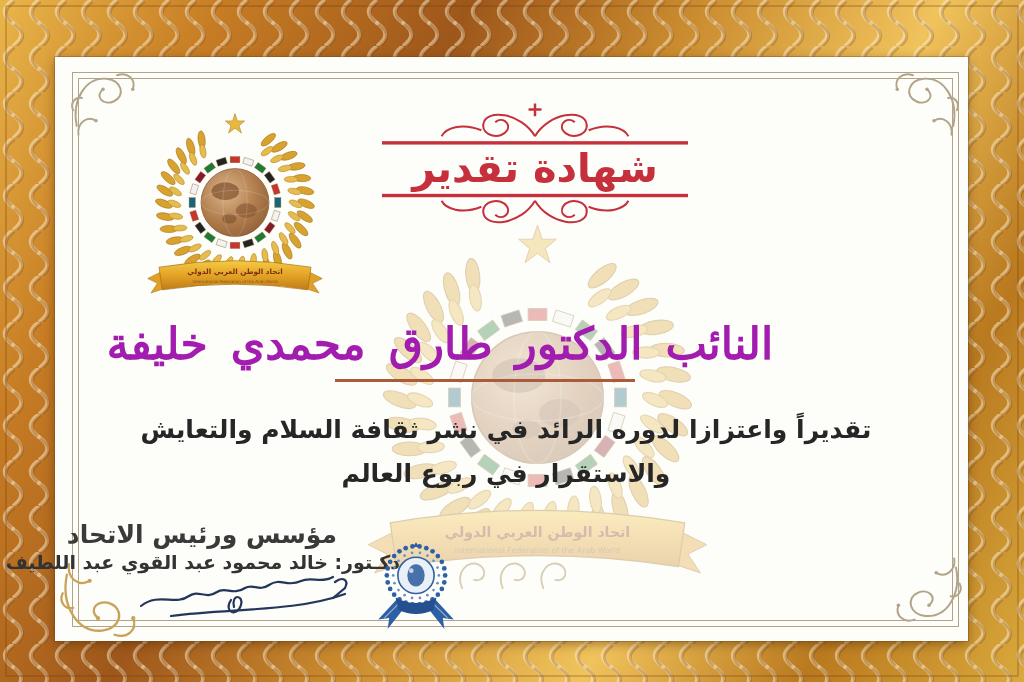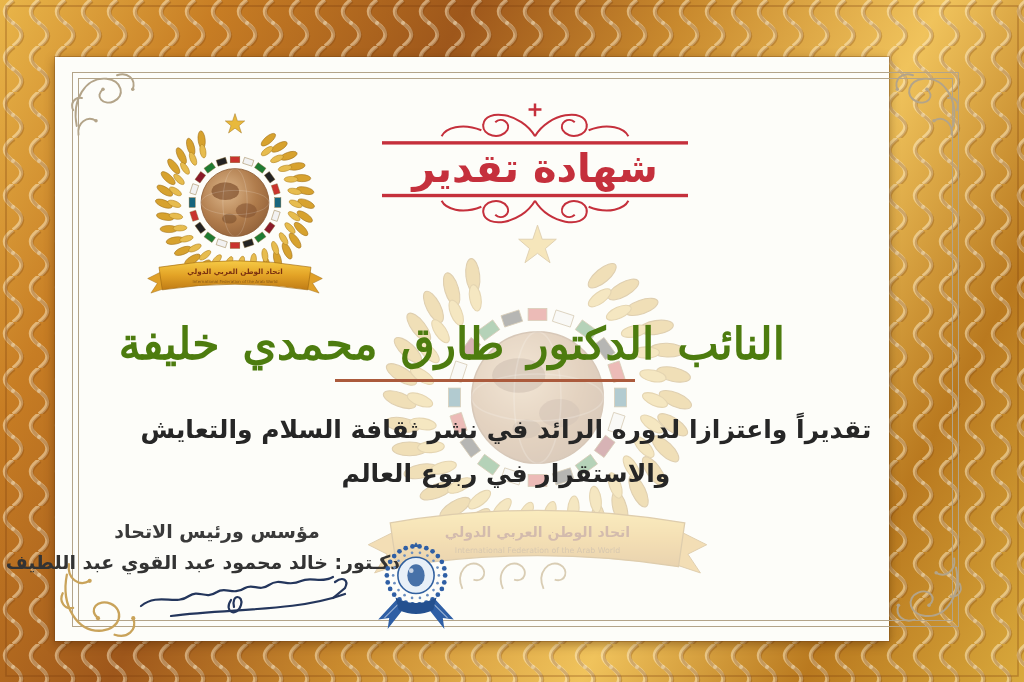--- a/index.html
+++ b/index.html
@@ -1,44 +1,44 @@
 <!DOCTYPE html>
 <html lang="ar"><head>
 <meta charset="utf-8">
 <style>
   html,body{margin:0;padding:0;background:#555;}
   .stage{position:relative;width:1024px;height:682px;overflow:hidden;
     font-family:"DejaVu Sans",sans-serif;
     background:linear-gradient(118deg,#e9b64a 0%,#c77d24 16%,#9e571b 34%,#c98a2e 50%,#f0c35c 68%,#b9791f 84%,#d9a93c 100%);}
   .abs{position:absolute;}
   .border-pattern{position:absolute;inset:0;}
-  .panel{position:absolute;left:55px;top:57px;width:834px;height:584px;background:#fdfdf9;
+  .panel{position:absolute;left:55px;top:57px;width:913px;height:584px;background:#fdfdf9;
     box-shadow:0 0 0 1px rgba(110,60,15,.3),0 3px 10px rgba(70,35,0,.45);}
   .frame-line{position:absolute;border:1.5px solid #b3a489;z-index:2;}
   .frame-outer{left:17px;top:15px;width:885px;height:553px;}
   .frame-inner{left:23px;top:21px;width:873px;height:541px;}
   .corner{position:absolute;color:#b3a489;z-index:2;}
   .c-tl{left:13px;top:13px;width:70px;height:70px;}
   .c-tr{left:837px;top:13px;width:70px;height:70px;transform:scaleX(-1);}
   .c-br{left:838px;top:496px;width:72px;height:72px;transform:scale(-1,-1);}
   .c-bl{left:0px;top:501px;width:86px;height:83px;transform:scaleY(-1);color:#c9a35a;}
   .watermark{left:310px;top:165px;width:345px;height:376px;opacity:.32;z-index:1;}
   .emblem{left:91px;top:55px;width:178px;height:194px;z-index:3;}
   .ornament{left:327px;top:43px;width:306px;height:136px;z-index:3;}
   .title{left:327px;top:86px;width:306px;height:50px;line-height:50px;text-align:center;
     font-size:40px;font-weight:bold;letter-spacing:1px;color:#c5303c;z-index:4;white-space:nowrap;direction:rtl;}
   .issuer{left:30px;top:211px;width:740px;text-align:center;font-size:27px;font-weight:600;
     color:#54788e;z-index:3;white-space:nowrap;direction:rtl;}
-  .name{left:40px;top:261px;width:690px;text-align:right;font-size:44px;font-weight:bold;
-    font-family:"Liberation Serif","DejaVu Serif",serif;color:#4d7c0f;z-index:3;white-space:nowrap;direction:rtl;word-spacing:12px;}
+  .name{left:40px;top:261px;width:690px;text-align:center;font-size:44px;font-weight:bold;
+    font-family:"Liberation Serif","DejaVu Serif",serif;color:#a21caf;z-index:3;white-space:nowrap;direction:rtl;word-spacing:12px;}
   .name-underline{left:280px;top:322px;width:300px;height:2.5px;background:#ab5a3c;z-index:3;}
   .body-text{left:45px;top:351px;width:812px;text-align:center;font-size:25px;font-weight:700;
     color:#262626;line-height:44px;z-index:3;direction:rtl;}
   .body-text div{white-space:nowrap;}
-  .sig-role{left:42px;top:463px;width:240px;text-align:center;font-size:19px;font-weight:bold;
+  .sig-role{left:42px;top:463px;width:240px;text-align:center;font-size:25px;font-weight:bold;
     color:#3a3a3a;z-index:3;white-space:nowrap;direction:rtl;}
   .sig-name{left:25px;top:494px;width:320px;text-align:right;font-size:19px;font-weight:bold;
     color:#333;z-index:3;white-space:nowrap;direction:rtl;}
   .signature{left:80px;top:515px;width:230px;height:48px;z-index:4;}
   .seal{left:313px;top:479px;width:96px;height:104px;z-index:3;}
   .curls{left:400px;top:492px;width:120px;height:52px;color:#d9cdb4;z-index:2;}
 </style>
 </head>
 <body>
 

